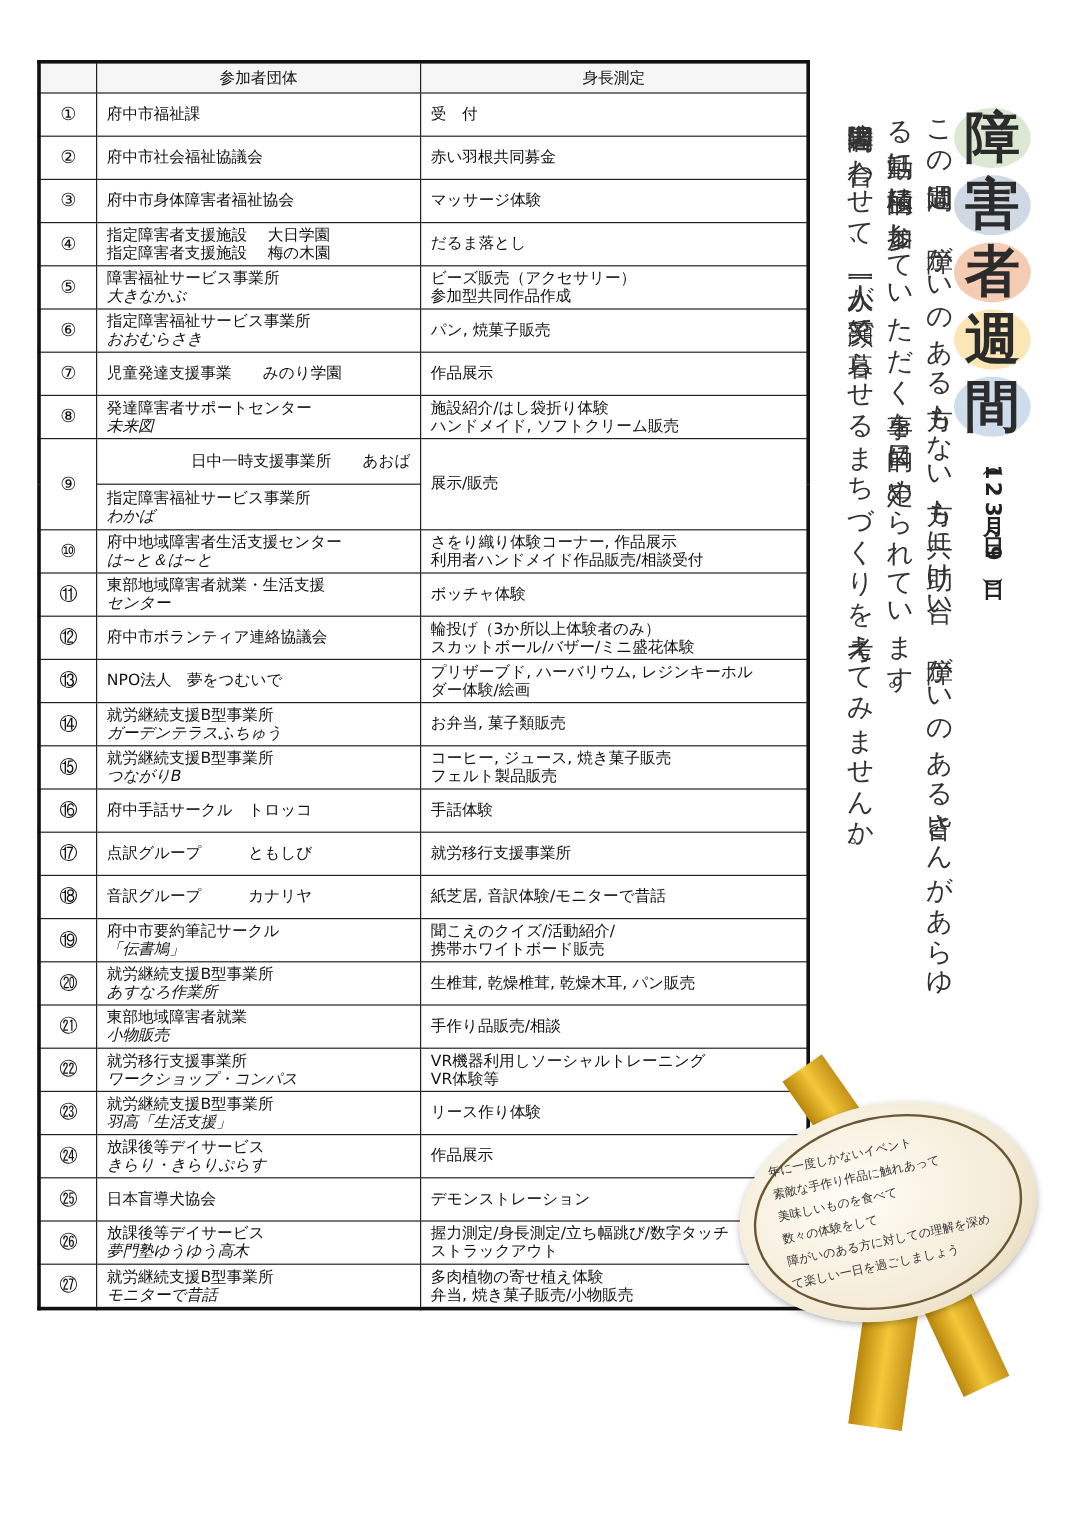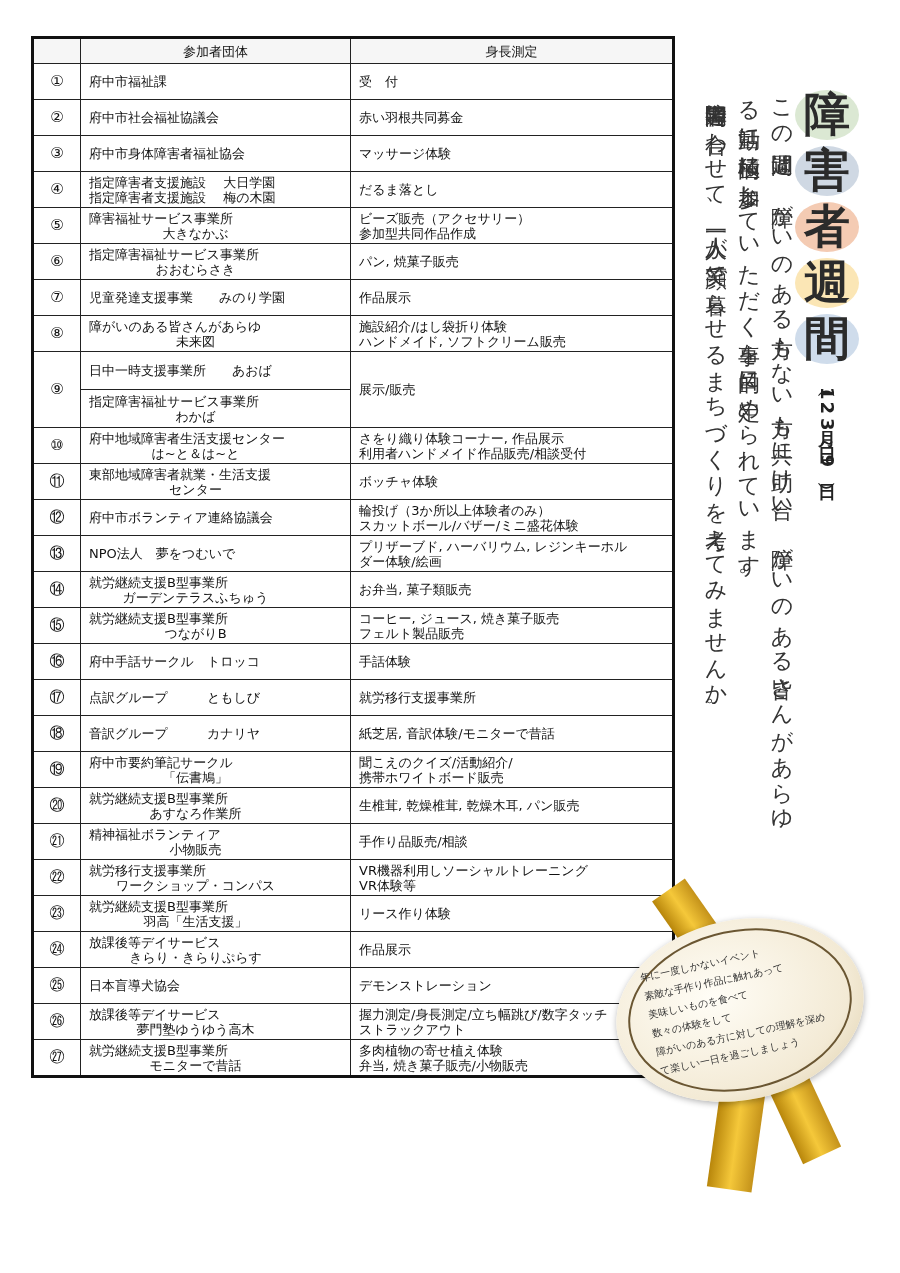--- a/index.html
+++ b/index.html
@@ -1,26 +1,26 @@
 <!DOCTYPE html>
 <html><head>
 <meta charset="utf-8">
 <style>
   html, body { margin:0; padding:0; background:#ffffff; }
   body { width:900px; height:1273px; position:relative; overflow:hidden;
          font-family:"DejaVu Sans", "Liberation Sans", sans-serif; color:#111; }
-  #tbl { position:absolute; left:31px; top:36px; width:644px;
+  #tbl { position:absolute; left:31px; top:50px; width:644px;
          border-collapse:collapse; border:3px solid #111; table-layout:fixed; }
   #tbl td, #tbl th { border:1.5px solid #222; padding:0 8px; font-size:13px; line-height:15px;
          font-weight:normal; vertical-align:middle; }
   #tbl th { height:24px; background:#f6f6f6; text-align:center; font-size:13px; }
   #tbl td.num { text-align:center; font-size:15px; padding:0; }
   #tbl tr.r td { height:35px; }
   .l1 { display:block; }
-  .l2 { display:block; text-align:center; padding-right:40px; }
+  .l2 { display:block; text-align:left; padding-right:40px;font-style:italic; }
 
   
   #vtitle { position:absolute; left:795px; top:88px; width:70px; }
   .tchar { width:64px; height:54px; margin-bottom:2px; position:relative;
            display:flex; align-items:center; justify-content:center; }
   .tchar .bg { position:absolute; left:0; top:2px; width:64px; height:50px; border-radius:50%; }
   .tchar span { position:relative; font-size:46px; font-weight:bold; color:#2b2b2b;
                 font-family:"DejaVu Sans", sans-serif; }
   #date { position:absolute; left:815px; top:385px; writing-mode:vertical-rl;
           font-size:18px; font-weight:bold; letter-spacing:2px; color:#222; }
@@ -124,31 +124,31 @@
         <td>
           <span class="l1">児童発達支援事業　　みのり学園</span>
         </td>
         <td class="content">
           <span class="l1">作品展示</span>
         </td>
       </tr>
       <tr class="r">
         <td class="num">⑧</td>
         <td>
-          <span class="l1">障がいのある皆さんがあらゆ</span>
+          <span class="l1">発達障害者サポートセンター</span>
           <span class="l2">未来図</span>
         </td>
         <td class="content">
           <span class="l1">施設紹介/はし袋折り体験</span>
           <span class="l1">ハンドメイド, ソフトクリーム販売</span>
         </td>
       </tr>
       <tr class="r">
         <td class="num" rowspan="2" style="height: 37px;">⑨</td>
-        <td style="height: 37px;">
+        <td style="height: 37px; text-align: right;">
           <span class="l1">日中一時支援事業所　　あおば</span>
         </td>
         <td class="content" rowspan="2" style="height: 37px;">
           <span class="l1">展示/販売</span>
         </td>
       </tr>
       <tr class="r">
         <td style="height: 37px;">
           <span class="l1">指定障害福祉サービス事業所</span>
           <span class="l2">わかば</span>
@@ -260,21 +260,21 @@
           <span class="l1">就労継続支援B型事業所</span>
           <span class="l2">あすなろ作業所</span>
         </td>
         <td class="content">
           <span class="l1">生椎茸, 乾燥椎茸, 乾燥木耳, パン販売</span>
         </td>
       </tr>
       <tr class="r">
         <td class="num">㉑</td>
         <td>
-          <span class="l1">精神福祉ボランティア</span>
+          <span class="l1">東部地域障害者就業</span>
           <span class="l2">小物販売</span>
         </td>
         <td class="content">
           <span class="l1">手作り品販売/相談</span>
         </td>
       </tr>
       <tr class="r">
         <td class="num">㉒</td>
         <td>
           <span class="l1">就労移行支援事業所</span>

